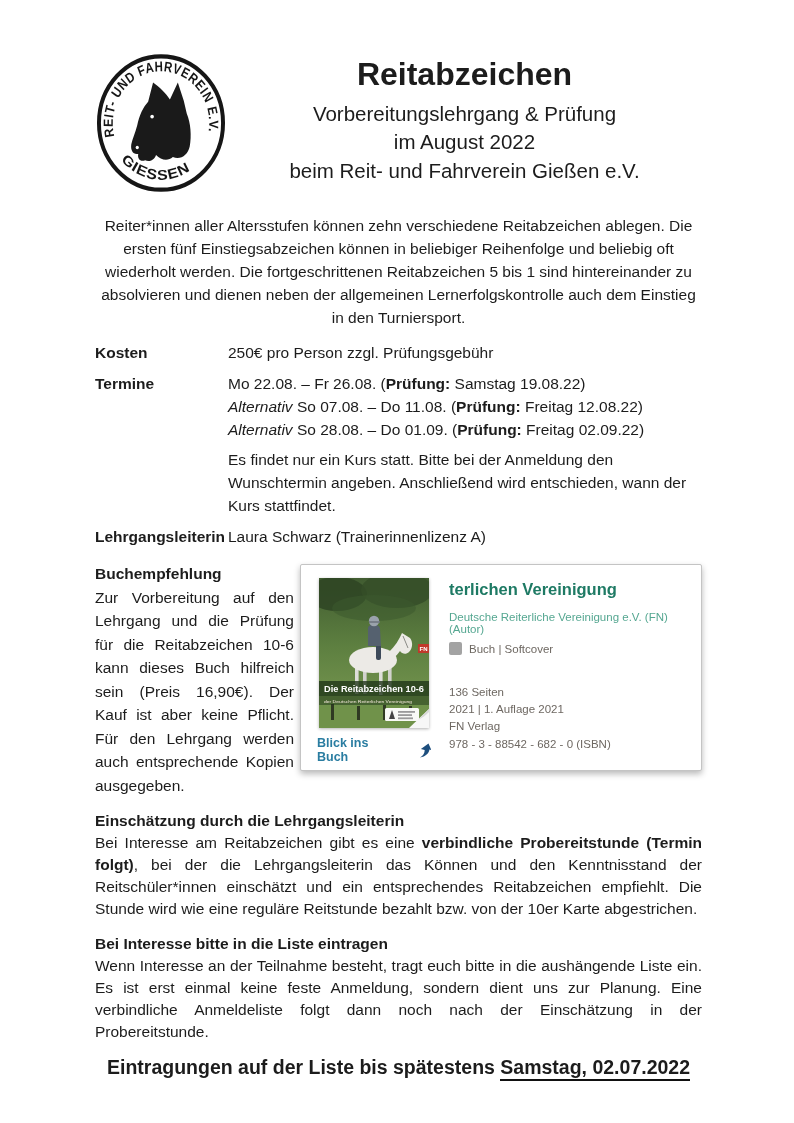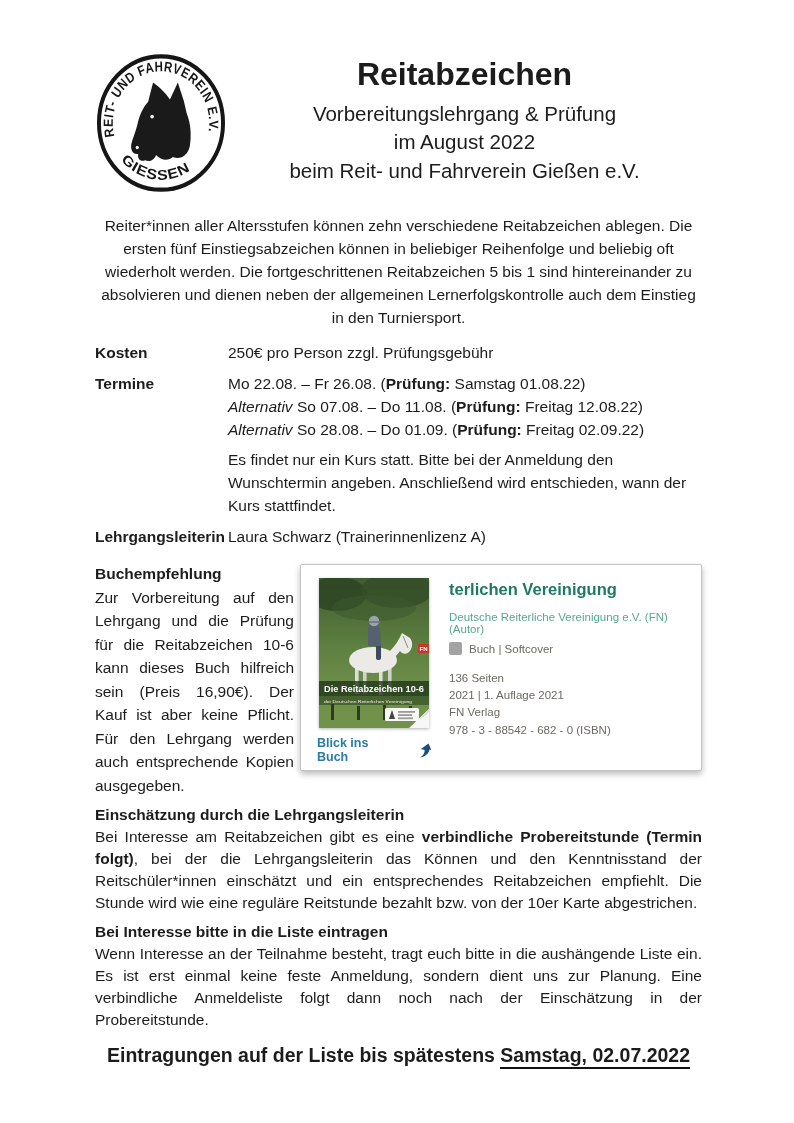--- a/index.html
+++ b/index.html
@@ -41,23 +41,23 @@
   }
   .cover-col { width:114px; flex:none; text-align:left; }
   .cover { width:110px; height:150px; display:block; margin:0 auto; box-shadow:0 1px 3px rgba(0,0,0,.3); }
   .preview { margin-top:8px; display:inline-flex; align-items:center; gap:20px;
     color:#2a7da1; font-size:12.5px; font-weight:bold; cursor:pointer; }
   .book-info { flex:1; padding-top:1px; }
   .book-title { color:#1e7a64; font-weight:bold; font-size:16.5px; line-height:1.32; }
   .book-author { color:#55a791; font-size:11.5px; margin-top:10px; }
   .book-format { color:#6e6862; font-size:11.5px; margin-top:7px; display:flex; align-items:flex-end; gap:7px; }
   .fmt-icon { width:13px; height:13px; background:#a3a3a3; border-radius:2px; display:inline-block; }
-  .book-details { color:#6e6862; font-size:11.5px; line-height:1.5; margin-top:15px; }
-  
-  .text-section { margin-top:7px; }
+  .book-details { color:#6e6862; font-size:11.5px; line-height:1.5; margin-top:29px; }
+  
+  .text-section { margin-top:13px; }
   .text-section h3 { font-size:15.5px; line-height:22px; }
   .text-section p { text-align:justify; line-height:22px; }
   
   .footer-line { margin-top:13px; text-align:center; font-weight:bold; font-size:19.5px; }
   .deadline { border-bottom:2.5px solid #111; padding-bottom:1px; }
 </style>
 </head>
 <body>
 
 <div class="page">
@@ -92,21 +92,21 @@
   <p class="intro">Reiter*innen aller Altersstufen können zehn verschiedene Reitabzeichen ablegen. Die ersten fünf Einstiegsabzeichen können in beliebiger Reihenfolge und beliebig oft wiederholt werden. Die fortgeschrittenen Reitabzeichen 5 bis 1 sind hintereinander zu absolvieren und dienen neben der allgemeinen Lernerfolgskontrolle auch dem Einstieg in den Turniersport.</p>
 
   <div class="details">
     <div class="drow">
       <div class="dlabel">Kosten</div>
       <div class="dvalue">250€ pro Person zzgl. Prüfungsgebühr</div>
     </div>
     <div class="drow">
       <div class="dlabel">Termine</div>
       <div class="dvalue">
-        <div><span class="it"></span><span>Mo 22.08. – Fr 26.08. (</span><b>Prüfung:</b><span> Samstag 01.08.22)</span></div>
+        <div><span class="it"></span><span>Mo 22.08. – Fr 26.08. (</span><b>Prüfung:</b><span> Samstag 19.08.22)</span></div>
         <div><span class="it">Alternativ</span><span> So 07.08. – Do 11.08. (</span><b>Prüfung:</b><span> Freitag 12.08.22)</span></div>
         <div><span class="it">Alternativ</span><span> So 28.08. – Do 01.09. (</span><b>Prüfung:</b><span> Freitag 02.09.22)</span></div>
         <div class="termine-note">Es findet nur ein Kurs statt. Bitte bei der Anmeldung den Wunschtermin angeben. Anschließend wird entschieden, wann der Kurs stattfindet.</div>
       </div>
     </div>
     <div class="drow row-leiterin">
       <div class="dlabel">Lehrgangsleiterin</div>
       <div class="dvalue">Laura Schwarz (Trainerinnenlizenz A)</div>
     </div>
   </div>

